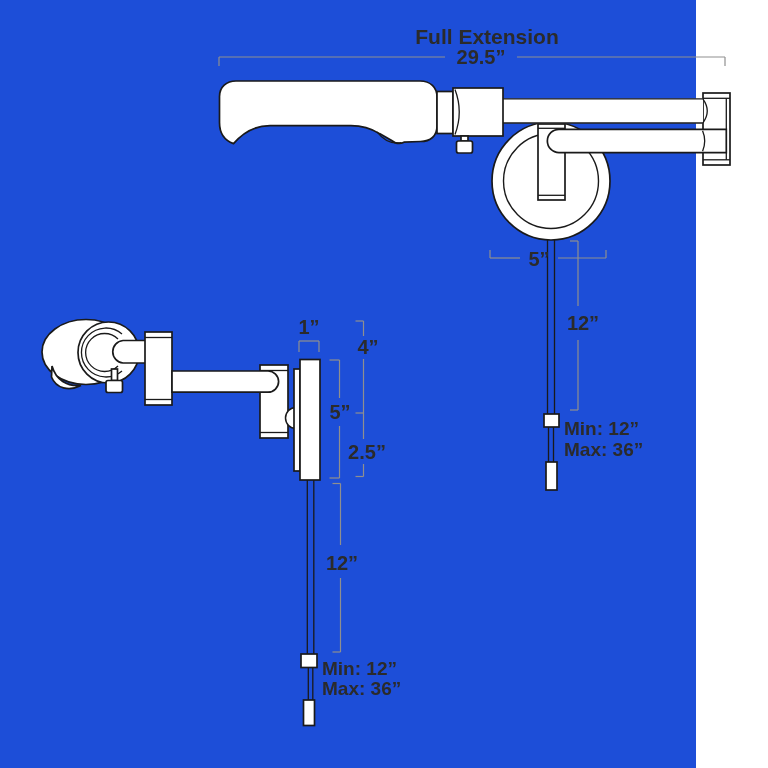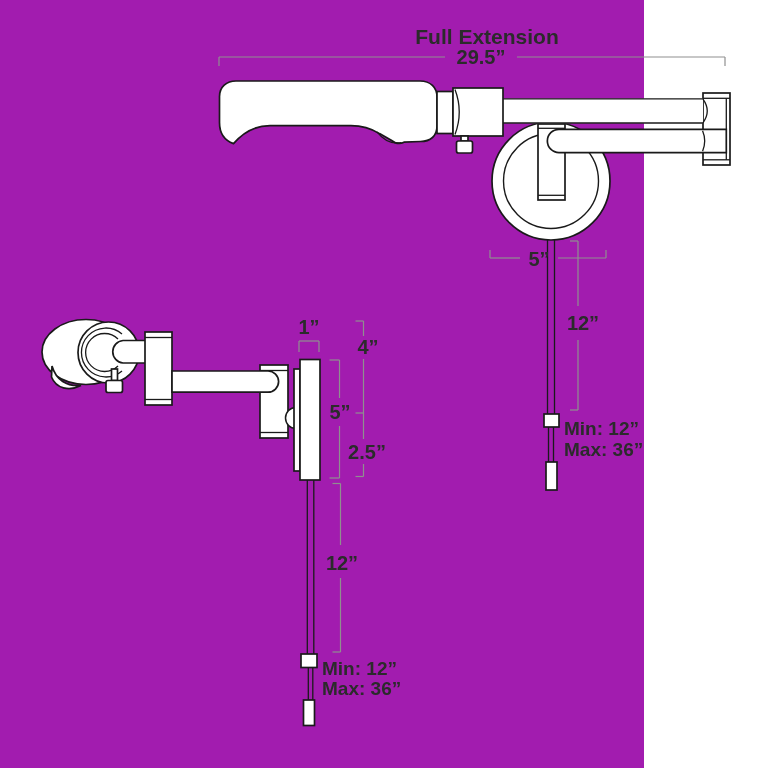--- a/index.html
+++ b/index.html
@@ -1,19 +1,19 @@
 <!DOCTYPE html>
 <html><head>
 <meta charset="utf-8">
 <style>
   html, body { margin: 0; padding: 0; background: #ffffff; }
   .canvas {
     position: relative;
-    width: 644px; height: 768px;
-    background: #a21caf;
+    width: 696px; height: 768px;
+    background: #1d4ed8;
     font-family: "Liberation Sans", sans-serif;
   }
   svg text {
     font-family: "Liberation Sans", sans-serif;
     font-weight: 600;
     fill: #2b2b2b;
   }
   .dim-label { font-size: 20px; }
   .title-label { font-size: 21px; }
   .minmax-label { font-size: 19px; }

